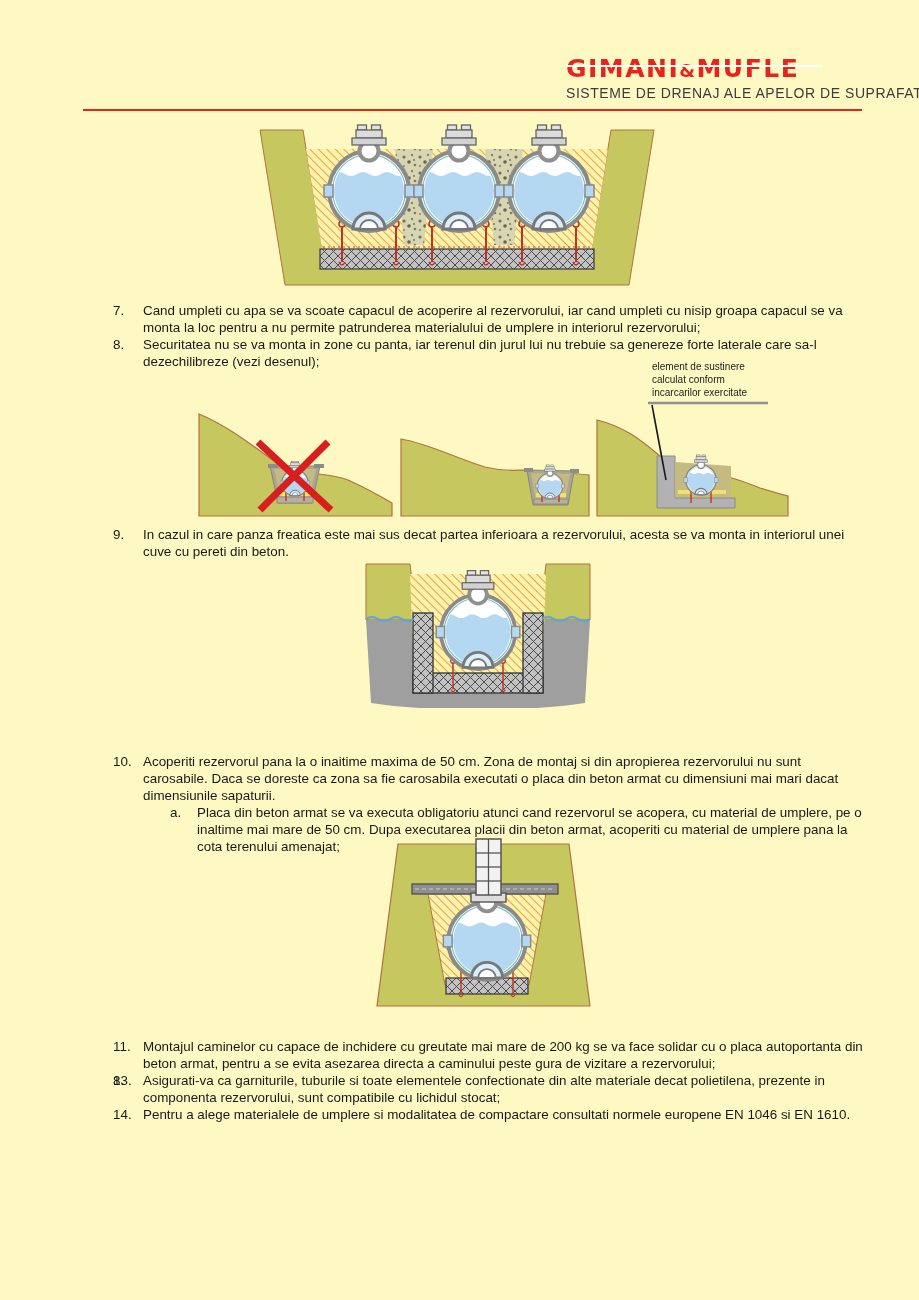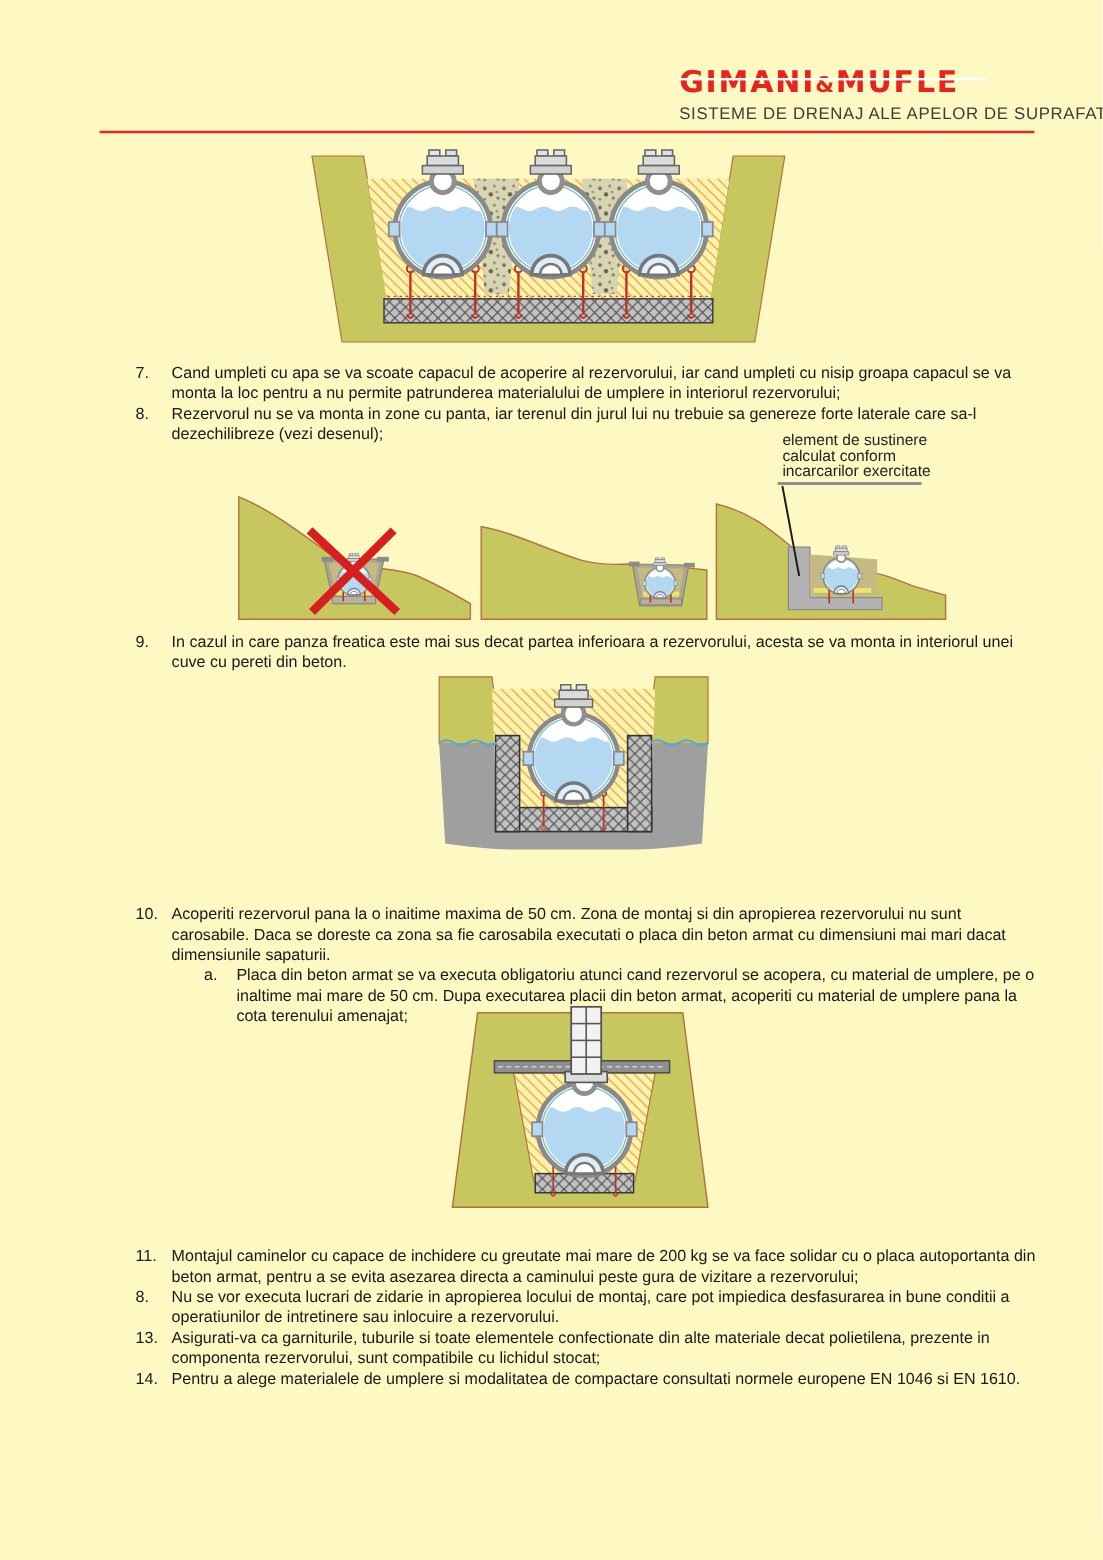--- a/index.html
+++ b/index.html
@@ -19,21 +19,21 @@
   .tagline { font-size:14px; letter-spacing:0.55px; color:#3c3c3c; margin-top:1px; white-space:nowrap; }
   .rule { position:absolute; left:83px; top:109px; width:779px; height:2px; background:#e8231d; }
   
   .list { position:absolute; left:113px; width:752px; font-size:13.4px; line-height:17px; }
   .li { position:relative; padding-left:30px; }
   .li .num { position:absolute; left:0; top:0; }
   .li-a { position:relative; margin-left:57px; padding-left:27px; }
   .li-a .num { position:absolute; left:0; top:0; }
   b { font-weight:normal; }
   
-  .annot { position:absolute; left:652px; top:360px; font-size:13px; line-height:13px; color:#222; }
+  .annot { position:absolute; left:652px; top:360px; font-size:10px; line-height:13px; color:#222; }
   
   .fig { position:absolute; }
   #fig-trench   { left:257px; top:121px; }
   #fig-slope-a  { left:198px; top:406px; }
   #fig-slope-b  { left:400px; top:406px; }
   #fig-slope-c  { left:595px; top:396px; }
   #fig-cuve     { left:358px; top:556px; }
   #fig-deep     { left:362px; top:838px; }
   .defs-svg { position:absolute; width:0; height:0; }
 </style>
@@ -125,21 +125,21 @@
       </g>
   </svg>
 
   <div class="list" style="top:302px">
     <div class="li">
       <span class="num">7.</span>
       <span class="txt">Cand umpleti cu apa se va scoate capacul de acoperire al rezervorului, iar cand umpleti cu nisip groapa capacul se va monta la loc pentru a nu permite patrunderea materialului de umplere in interiorul rezervorului;</span>
     </div>
     <div class="li">
       <span class="num">8.</span>
-      <span class="txt">Rezervorul nu se va monta in zone cu panta, iar terenul din jurul lui nu trebuie sa genereze forte laterale care sa-l dezechilibreze (vezi desenul);</span>
+      <span class="txt">Securitatea nu se va monta in zone cu panta, iar terenul din jurul lui nu trebuie sa genereze forte laterale care sa-l dezechilibreze (vezi desenul);</span>
     </div>
   </div>
 
   <div class="annot">
     <div>element de sustinere</div>
     <div>calculat conform</div>
     <div>incarcarilor exercitate</div>
   </div>
 
   <svg id="fig-slope-a" class="fig" width="195" height="113" viewBox="0 0 195 113">
@@ -246,21 +246,20 @@
     <line x1="114" y1="43" x2="139" y2="43" stroke="#555555" stroke-width="1.3"></line>
   </svg>
 
   <div class="list" style="top:1038px">
     <div class="li">
       <span class="num">11.</span>
       <span class="txt">Montajul caminelor cu capace de inchidere cu greutate mai mare de 200 kg se va face solidar cu o placa autoportanta din beton armat, pentru a se evita asezarea directa a caminului peste gura de vizitare a rezervorului;</span>
     </div>
     <div class="li">
       <span class="num">8.</span>
-      <span class="txt">Nu se vor executa lucrari de zidarie in apropierea locului de montaj, care pot impiedica desfasurarea in bune conditii a operatiunilor de intretinere sau inlocuire a rezervorului.</span>
     </div>
     <div class="li">
       <span class="num">13.</span>
       <span class="txt">Asigurati-va ca garniturile, tuburile si toate elementele confectionate din alte materiale decat polietilena, prezente in componenta rezervorului, sunt compatibile cu lichidul stocat;</span>
     </div>
     <div class="li">
       <span class="num">14.</span>
       <span class="txt">Pentru a alege materialele de umplere si modalitatea de compactare consultati normele europene EN 1046 si EN 1610.</span>
     </div>
   </div>

